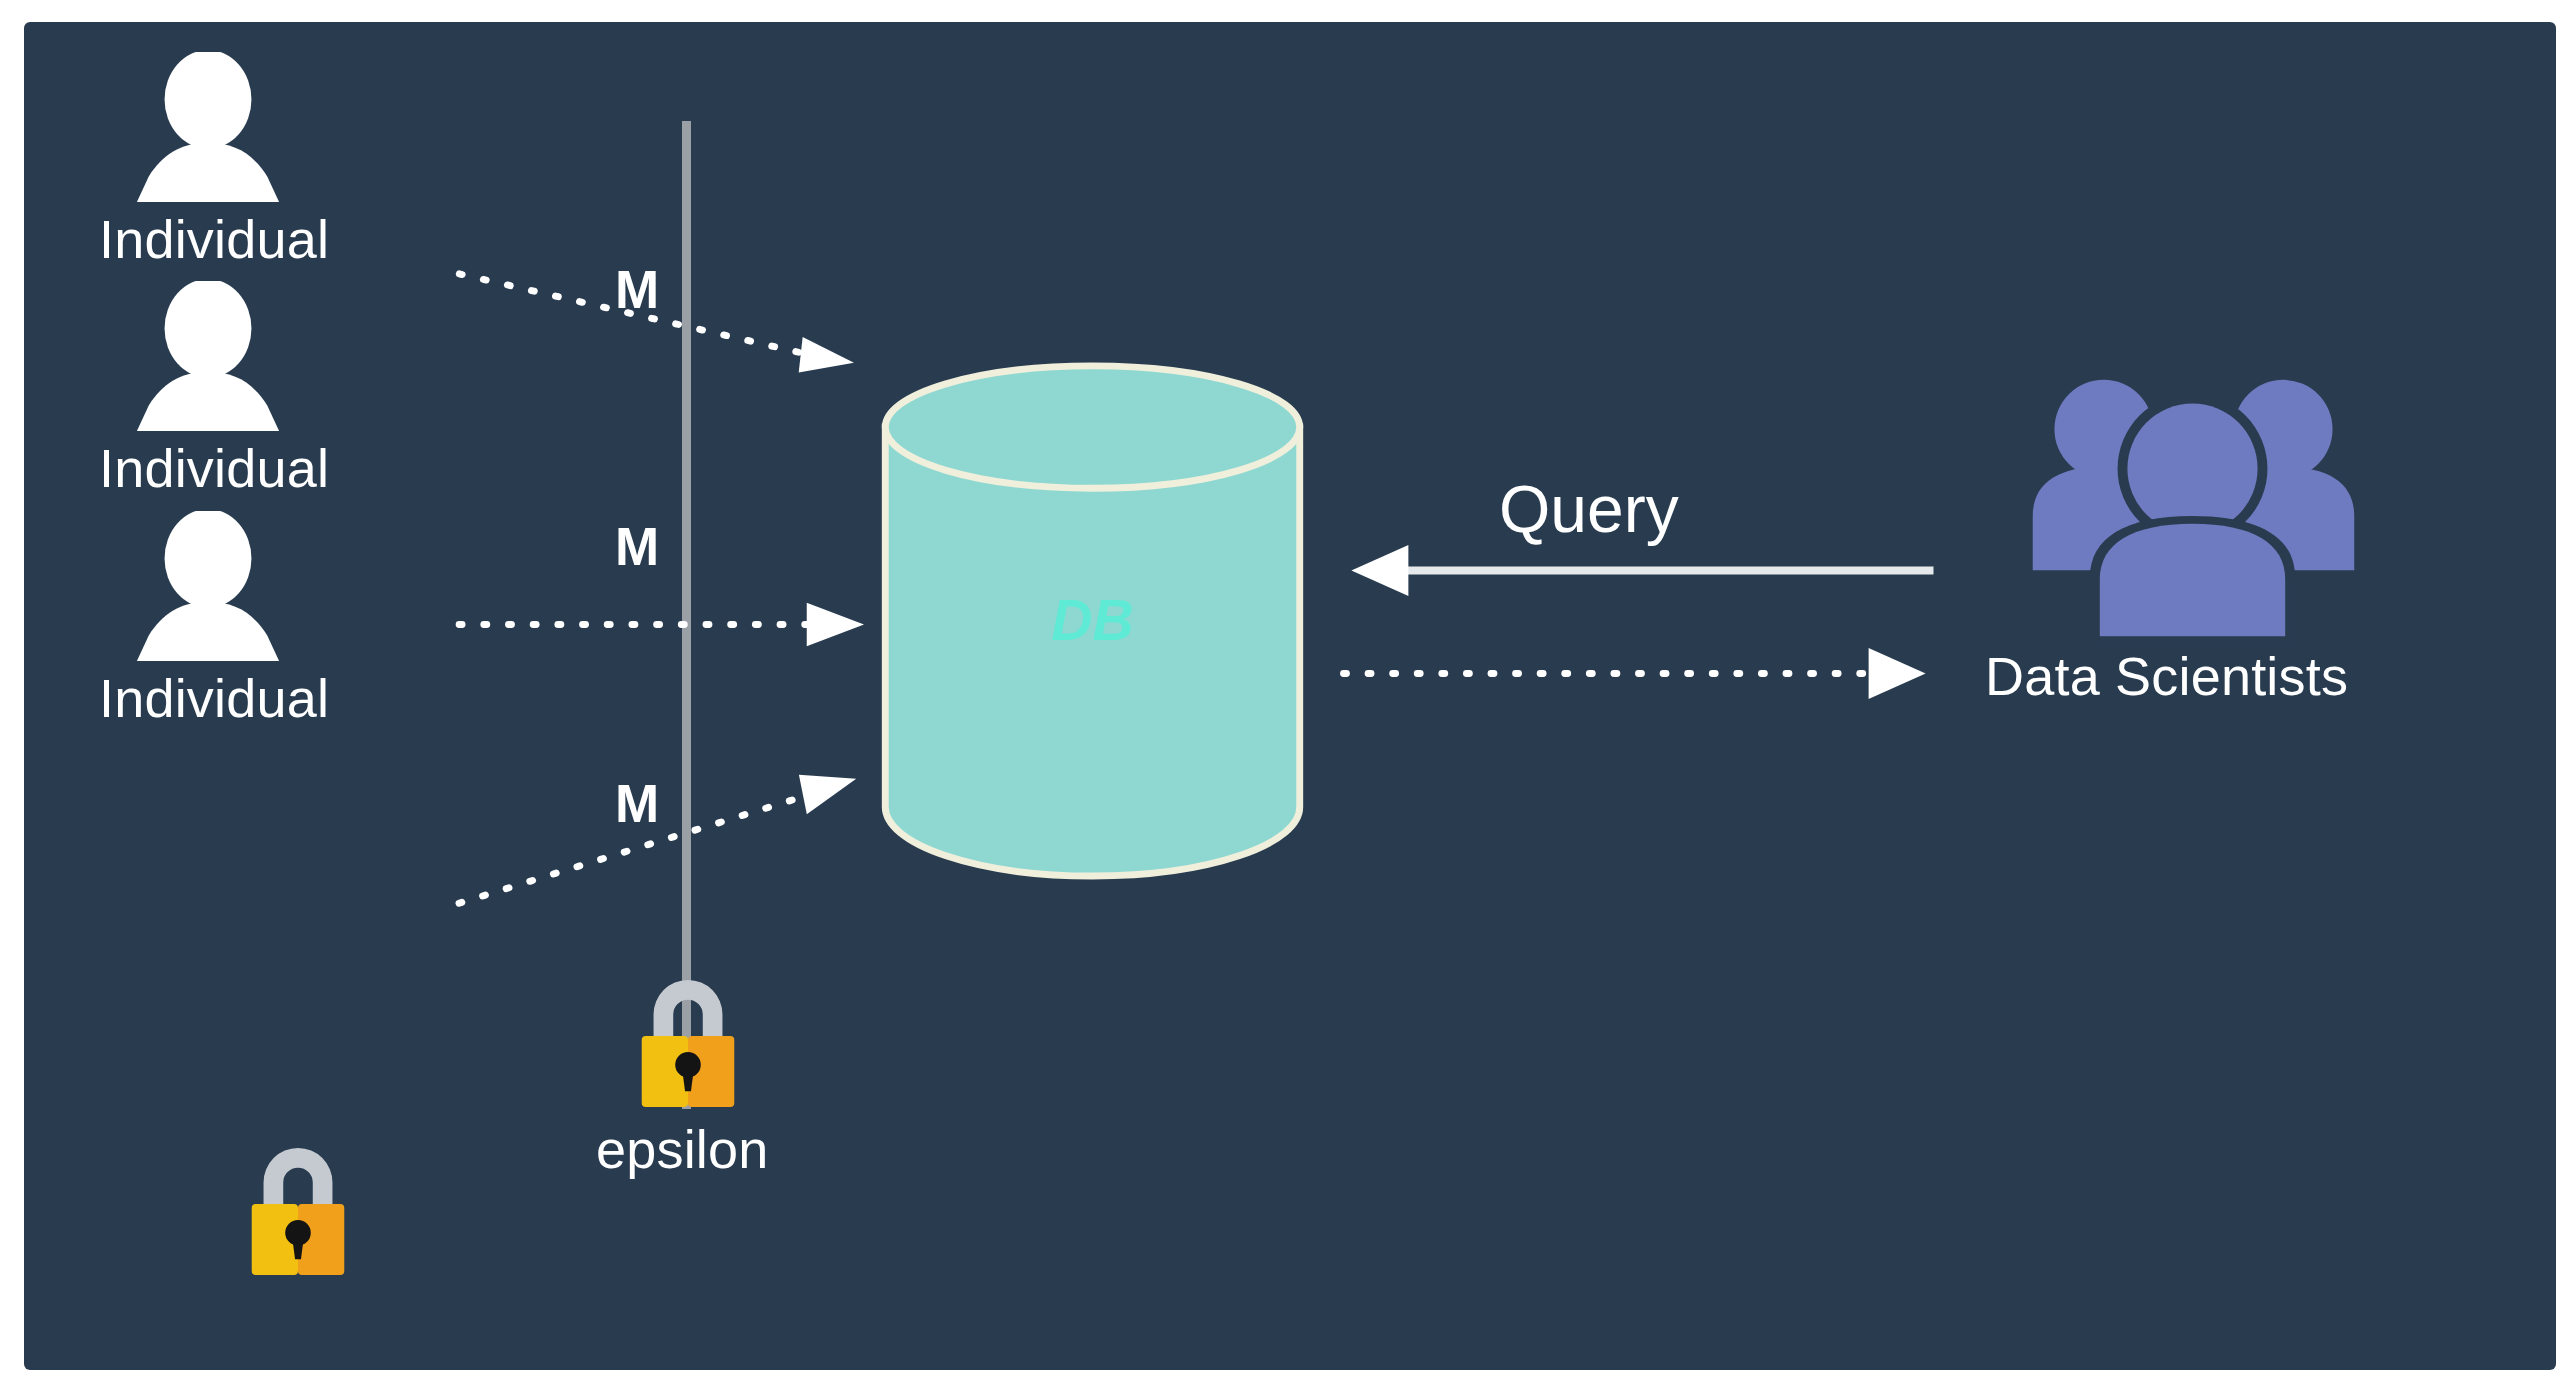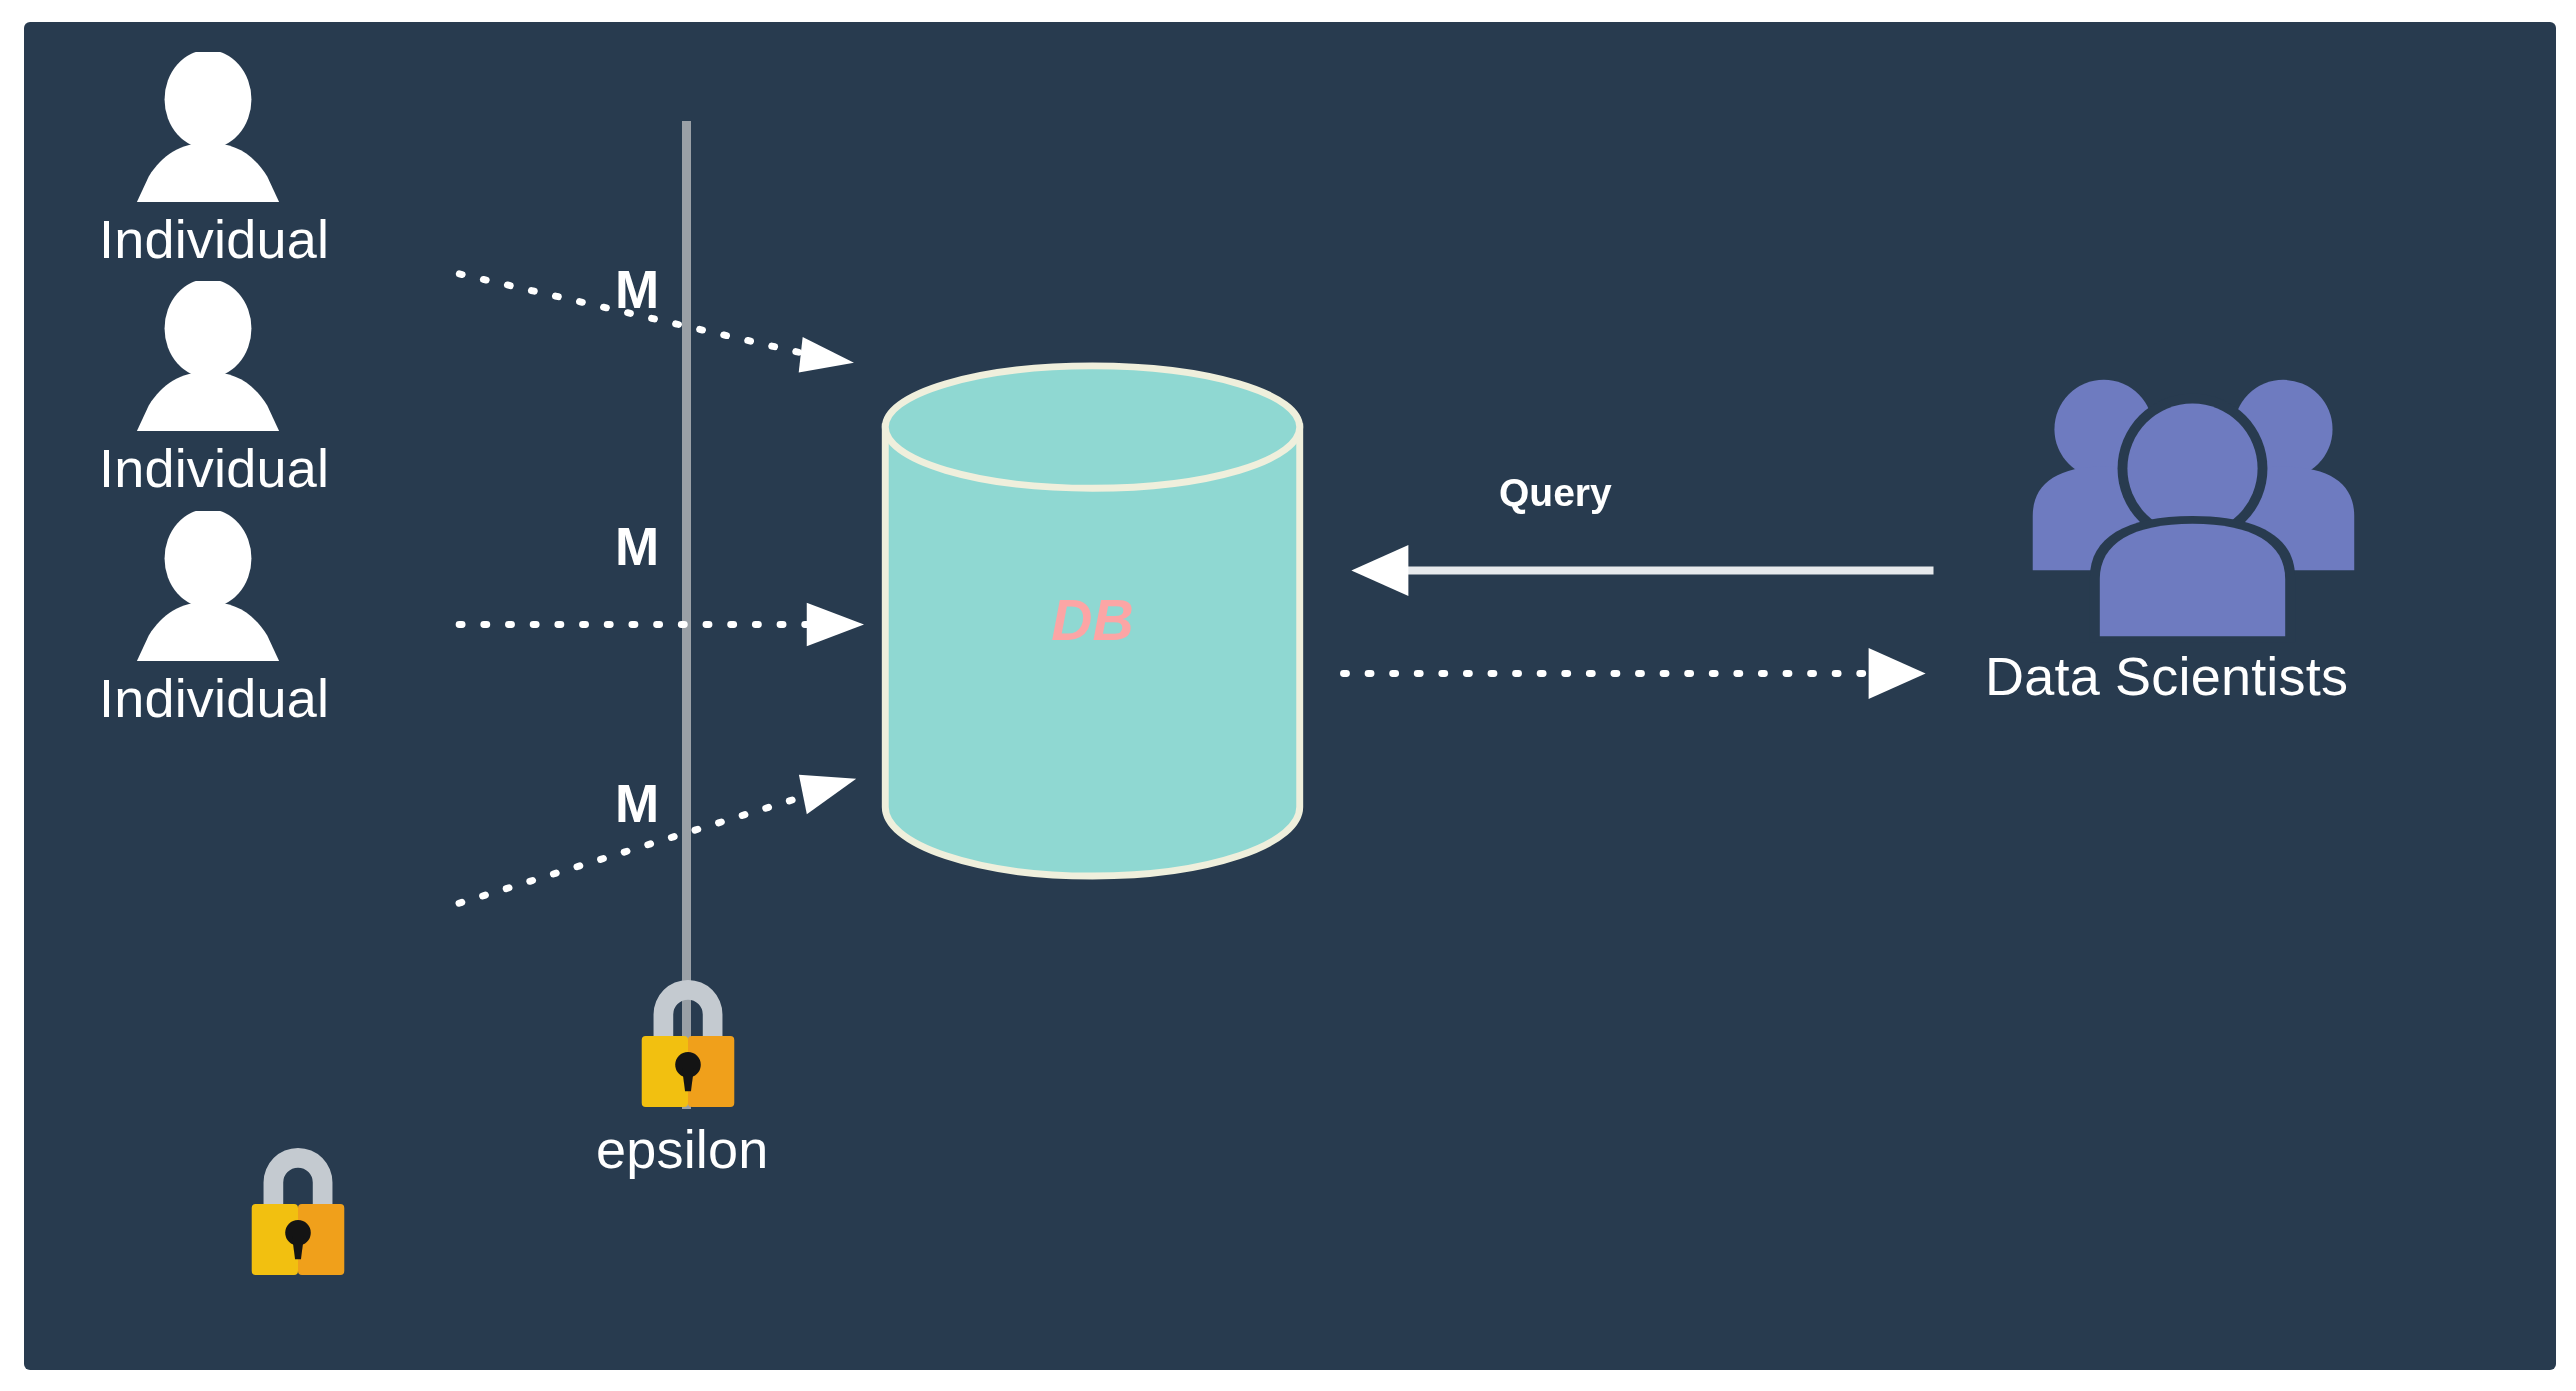--- a/index.html
+++ b/index.html
@@ -69,34 +69,34 @@
     font-family: "Liberation Sans", sans-serif;
   }
 
   
   .arrow-svg { position: absolute; overflow: visible; }
 
   
   #query-label {
     position: absolute;
     color: #ffffff;
-    font-size: 39px;
-    font-weight: bold;
+    font-size: 66px;
+    font-weight: normal;
     font-family: "Liberation Sans", sans-serif;
     white-space: nowrap;
   }
 
   
   #db-node { position: absolute; left: 851px; top: 336px; width: 435px; height: 523px; }
   #db-label {
     position: absolute;
     left: 0; top: 0;
     width: 435px; height: 523px;
     display: flex; align-items: center; justify-content: center;
-    color: #fca5a5;
+    color: #5eead4;
     font-size: 57px;
     font-weight: bold;
     font-style: italic;
     font-family: "Liberation Sans", sans-serif;
     pointer-events: none;
   }
 
   
   .lock { position: absolute; }
 </style>

